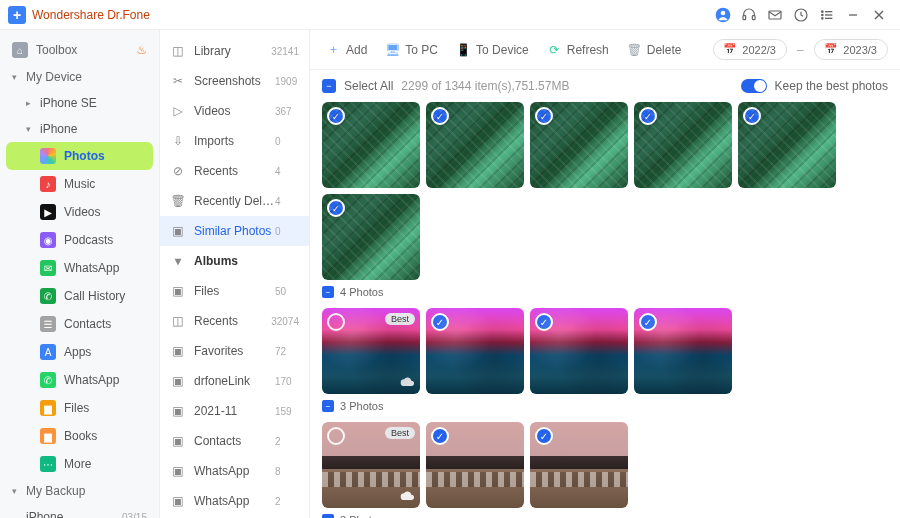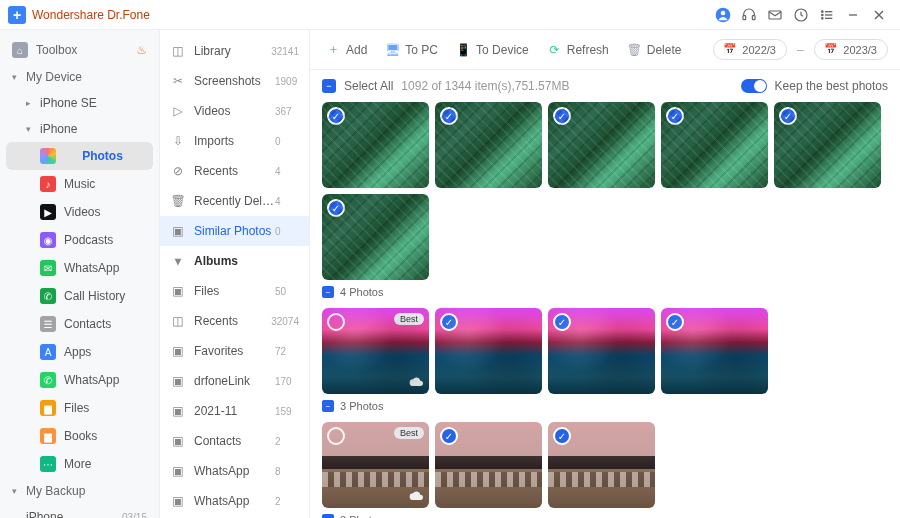--- a/index.html
+++ b/index.html
@@ -10,21 +10,21 @@
 .titlebar .spacer { flex: 1; }
 .titlebar .icon-btn { width: 26px; height: 26px; display: flex; align-items: center; justify-content: center; color: #666; cursor: pointer; border-radius: 4px; }
 .titlebar .icon-btn.user { color: #3b82f6; }
 .titlebar .icon-btn svg { width: 16px; height: 16px; }
 .main { display: flex; height: 488px; }
 .sidebar { width: 160px; background: #f7f8fa; border-right: 1px solid #eee; overflow-y: auto; padding: 6px 0; }
 .sb-item { display: flex; align-items: center; padding: 6px 12px; cursor: pointer; font-size: 12px; color: #555; position: relative; }
 .sb-item.section { font-weight: 500; color: #666; }
 .sb-item.child { padding-left: 26px; }
 .sb-item.grandchild { padding-left: 40px; }
-.sb-item.active { background: #e5e5e5; color: #2563eb; font-weight: 600; border-radius: 6px; margin: 0 6px; padding-left: 34px; text-align: center; }
+.sb-item.active { background: #bef264; color: #2563eb; font-weight: 600; border-radius: 6px; margin: 0 6px; padding-left: 34px; }
 .sb-item .caret { width: 10px; margin-right: 4px; font-size: 9px; color: #888; }
 .sb-item .sicon { width: 16px; height: 16px; margin-right: 8px; border-radius: 3px; flex-shrink: 0; display:flex; align-items:center; justify-content:center; font-size:10px; color:#fff;}
 .sb-item .label { flex: 1; white-space: nowrap; overflow: hidden; text-overflow: ellipsis; }
 .sb-item .badge { font-size: 10px; color: #aaa; }
 .sb-item .flame { color: #f97316; font-size: 12px; }
 .midcol { width: 150px; border-right: 1px solid #eee; overflow-y: auto; padding: 6px 0; }
 .mc-item { display: flex; align-items: center; padding: 7px 10px; cursor: pointer; font-size: 12px; color: #555; }
 .mc-item.active { background: #eaf2ff; color: #2563eb; }
 .mc-item.header { font-weight: 600; color: #333; }
 .mc-item .micon { width: 16px; height: 16px; margin-right: 8px; color: #888; display:flex; align-items:center; justify-content:center; }
@@ -38,21 +38,21 @@
 .date-pill { border: 1px solid #ddd; border-radius: 14px; padding: 3px 10px; font-size: 11px; color: #666; display: flex; align-items: center; gap: 5px; cursor: pointer; }
 .toolbar .dash { color: #aaa; }
 .selbar { height: 32px; display: flex; align-items: center; padding: 0 12px; gap: 8px; font-size: 12px; color: #666; }
 .selbar .chk { width: 14px; height: 14px; background: #2563eb; border-radius: 3px; display: flex; align-items: center; justify-content: center; color: #fff; font-size: 9px; }
 .selbar .spacer { flex: 1; }
 .toggle { width: 26px; height: 14px; background: #2563eb; border-radius: 7px; position: relative; cursor: pointer; }
 .toggle::after { content: ''; position: absolute; right: 1px; top: 1px; width: 12px; height: 12px; background: #fff; border-radius: 50%; }
 .groups { flex: 1; overflow-y: auto; padding: 0 12px 12px; }
 .group { margin-bottom: 6px; }
 .thumbs { display: flex; gap: 6px; flex-wrap: wrap; }
-.thumb { width: 107px; height: 86px; border-radius: 6px; position: relative; background-size: cover; background-position: center; overflow: hidden; }
+.thumb { width: 98px; height: 86px; border-radius: 6px; position: relative; background-size: cover; background-position: center; overflow: hidden; }
 .thumb.green { background: linear-gradient(135deg, #1a4d2e 0%, #2d6a4f 30%, #1a4d2e 50%, #52b788 70%, #1a4d2e 100%); }
 .thumb.green::after { content:''; position:absolute; inset:0; background: repeating-linear-gradient(45deg, rgba(255,255,255,0.08) 0 2px, transparent 2px 8px), repeating-linear-gradient(-45deg, rgba(0,0,0,0.15) 0 2px, transparent 2px 10px); }
 .thumb.pink { background: linear-gradient(180deg, #d946ef 0%, #ec4899 25%, #8b1e3f 40%, #0c4a6e 55%, #164e63 80%, #083344 100%); }
 .thumb.pink::after { content:''; position:absolute; inset:0; background: radial-gradient(circle at 30% 30%, rgba(255,255,255,0.15), transparent 40%), radial-gradient(circle at 70% 60%, rgba(0,0,0,0.2), transparent 50%); }
 .thumb.train { background: linear-gradient(180deg, #d4a5a5 0%, #c9a0a0 40%, #3b2f2f 40%, #2b2020 55%, #8b6f5c 55%, #6b5240 100%); }
 .thumb.train::after { content:''; position:absolute; left:0; right:0; top:58%; height:18%; background: repeating-linear-gradient(90deg, rgba(255,255,255,0.4) 0 6px, rgba(0,0,0,0.2) 6px 12px); }
 .thumb.red { background: linear-gradient(180deg, #7f1d1d 0%, #6b1414 50%, #3a0f0f 100%); }
 .thumb.red::after { content:''; position:absolute; inset:0; background: repeating-linear-gradient(90deg, rgba(255,255,255,0.06) 0 4px, transparent 4px 16px), linear-gradient(180deg, transparent 60%, rgba(0,0,0,0.4) 100%); }
 .thumb.tall { height: 60px; }
 .tick { position: absolute; top: 5px; left: 5px; width: 18px; height: 18px; background: #2563eb; border: 2px solid #fff; border-radius: 50%; display: flex; align-items: center; justify-content: center; color: #fff; font-size: 10px; }
@@ -311,21 +311,21 @@
       <span class="dash">–</span>
       <div class="date-pill">
           <span>📅</span>
           <span>2023/3</span>
         </div>
     </div>
 
     <div class="selbar">
       <div class="chk">−</div>
       <span>Select All</span>
-      <span style="color:#999">1092 of 1344 item(s),751.57MB</span>
+      <span style="color:#999">2299 of 1344 item(s),751.57MB</span>
       <div class="spacer"></div>
       <div class="toggle"></div>
       <span>Keep the best photos</span>
     </div>
 
     <div class="groups">
       <div class="group">
         <div class="thumbs">
           <div class="thumb green">
               <div class="tick">✓</div>

